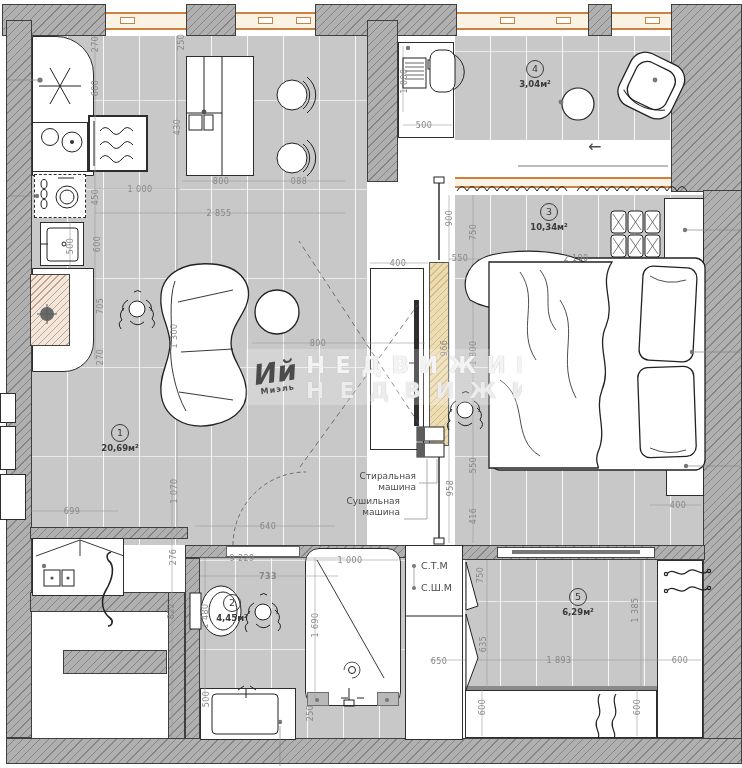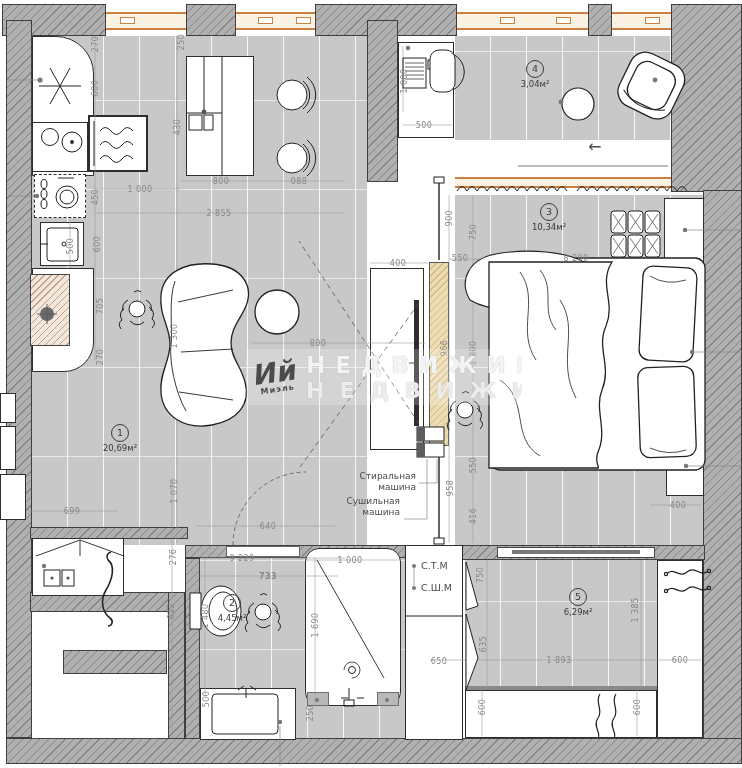--- a/index.html
+++ b/index.html
@@ -25,21 +25,21 @@
   .sliderbar{position:absolute;background:#787878;}
   .gray{position:absolute;background:#b9b9b9;border:1px solid #6e6e6e;box-sizing:border-box;}
   .track{position:absolute;background:#8a8a8a;}
   .fx{position:absolute;left:0;top:0;}
   .dim{position:absolute;transform:translate(-50%,-50%);font-size:8px;color:#878787;
        white-space:nowrap;letter-spacing:.4px;z-index:30;}
   .dim.v{transform:translate(-50%,-50%) rotate(-90deg);}
   .rm{position:absolute;width:44px;text-align:center;color:#3a3a3a;z-index:30;}
   .rm .c{width:16px;height:16px;line-height:16px;border:1.1px solid #3a3a3a;border-radius:50%;
          margin:0 auto;font-size:9.5px;}
-  .rm .a{font-size:8.5px;margin-top:1px;white-space:nowrap;}
+  .rm .a{font-size:8.5px;margin-top:1px;white-space:nowrap;font-weight:bold;}
   .note{position:absolute;color:#4a4a4a;line-height:1.18;z-index:30;white-space:nowrap;}
   
   .wm{position:absolute;left:246px;top:349px;width:276px;height:56px;display:flex;align-items:center;
       z-index:40;background:rgba(255,255,255,.22);overflow:hidden;}
   .wm-logo{flex:0 0 60px;text-align:center;color:#4b4b4b;transform:rotate(-8deg);}
   .wm-logo .lg{font-size:28px;font-weight:bold;font-style:italic;line-height:24px;}
   .wm-logo .sub{display:block;font-size:8px;letter-spacing:1px;font-weight:bold;}
   .wm-text{flex:1;overflow:hidden;}
   .wm-text .l1{font-size:23px;font-weight:bold;letter-spacing:10px;color:rgba(255,255,255,.88);
        text-shadow:0 0 1px #9f9f9f;white-space:nowrap;}
@@ -341,21 +341,21 @@
       <span class="dim" style="left: 299px; top: 181px;">088</span>
       <span class="dim" style="left: 219px; top: 213px;">2 855</span>
       <span class="dim" style="left: 318px; top: 343px;">800</span>
       <span class="dim v" style="left: 174px; top: 336px;">1 300</span>
       <span class="dim v" style="left: 174px; top: 491px;">1 070</span>
       <span class="dim v" style="left: 404px; top: 81px;">1 000</span>
       <span class="dim" style="left: 424px; top: 125px;">500</span>
       <span class="dim v" style="left: 449px; top: 218px;">900</span>
       <span class="dim v" style="left: 473px; top: 232px;">750</span>
       <span class="dim" style="left: 460px; top: 258px;">550</span>
-      <span class="dim" style="left: 576px; top: 258px;">8 200</span>
+      <span class="dim" style="left: 576px; top: 258px;">2 100</span>
       <span class="dim" style="left: 398px; top: 263px;">400</span>
       <span class="dim v" style="left: 444px; top: 348px;">966</span>
       <span class="dim v" style="left: 473px; top: 353px;">1 800</span>
       <span class="dim v" style="left: 473px; top: 465px;">550</span>
       <span class="dim v" style="left: 450px; top: 488px;">958</span>
       <span class="dim v" style="left: 473px; top: 516px;">416</span>
       <span class="dim" style="left: 678px; top: 505px;">400</span>
       <span class="dim" style="left: 72px; top: 511px;">699</span>
       <span class="dim" style="left: 268px; top: 526px;">640</span>
       <span class="dim" style="left: 242px; top: 558px;">9 229</span>

